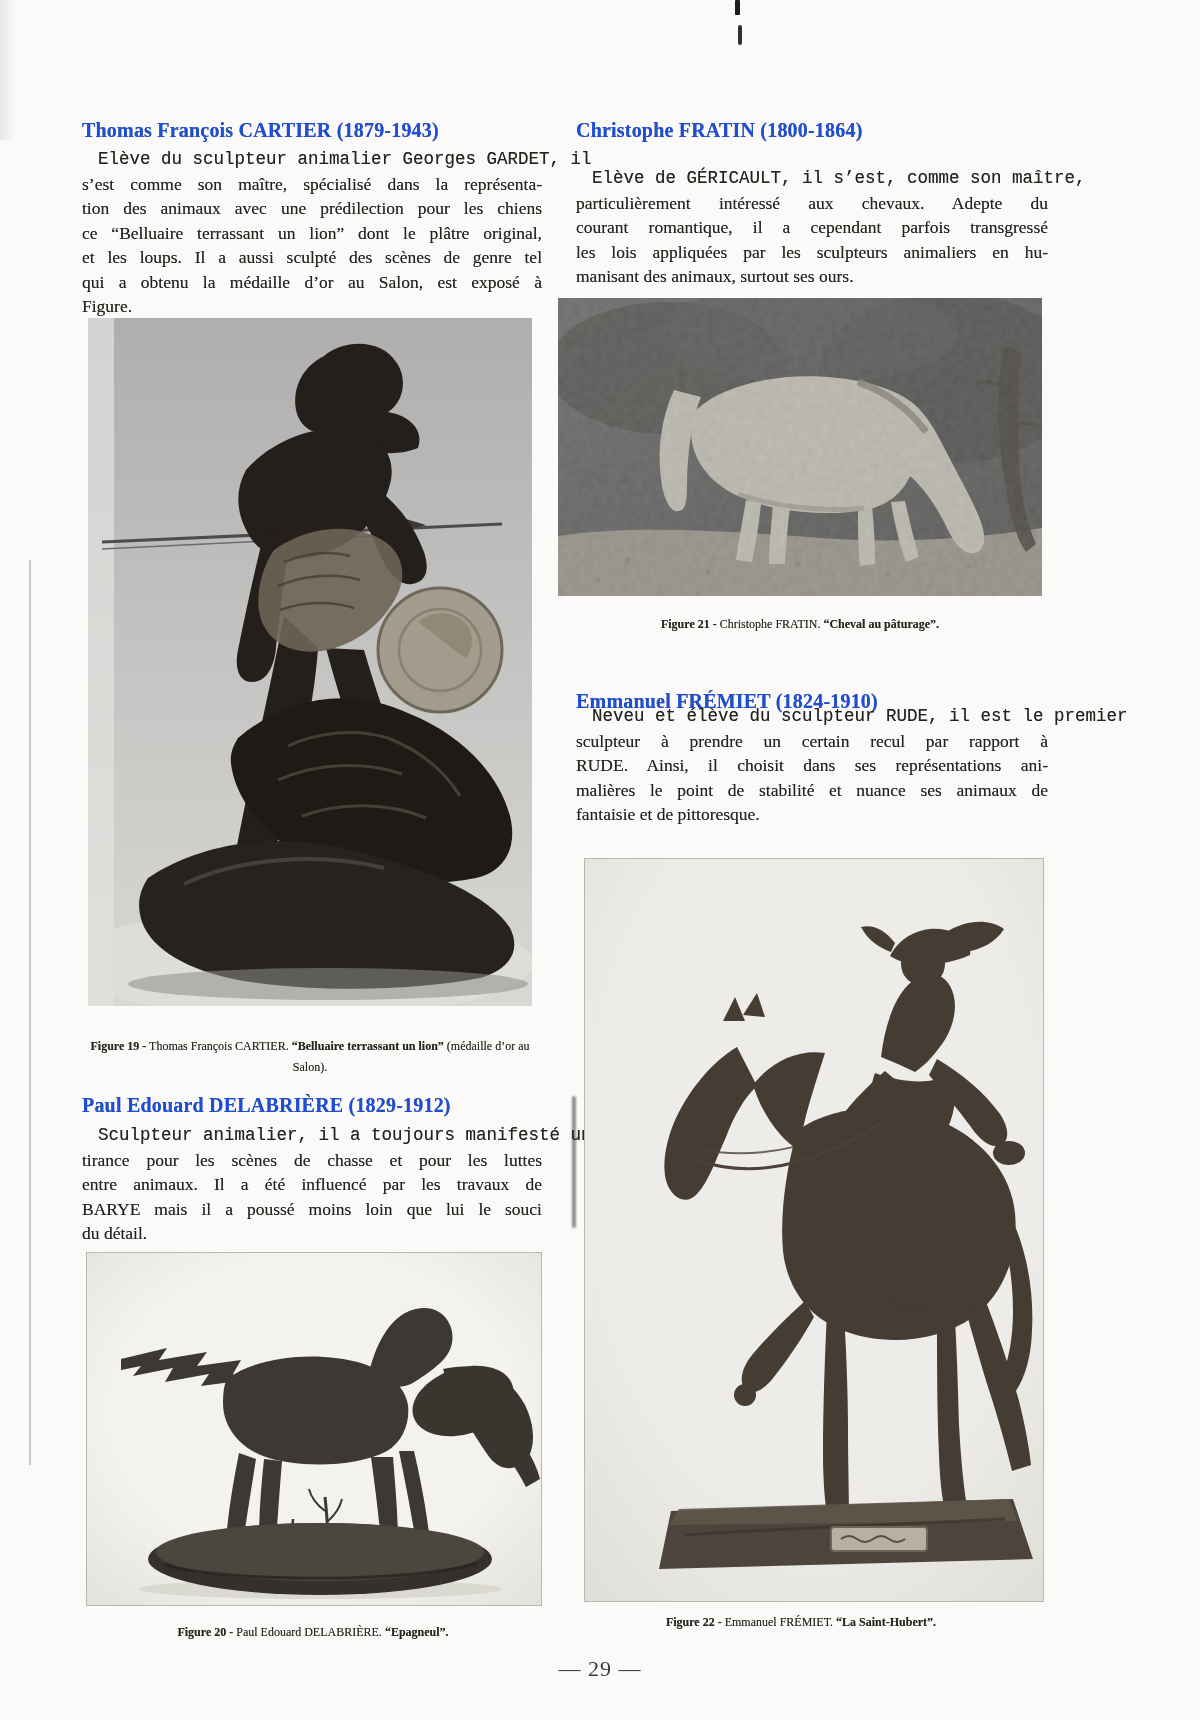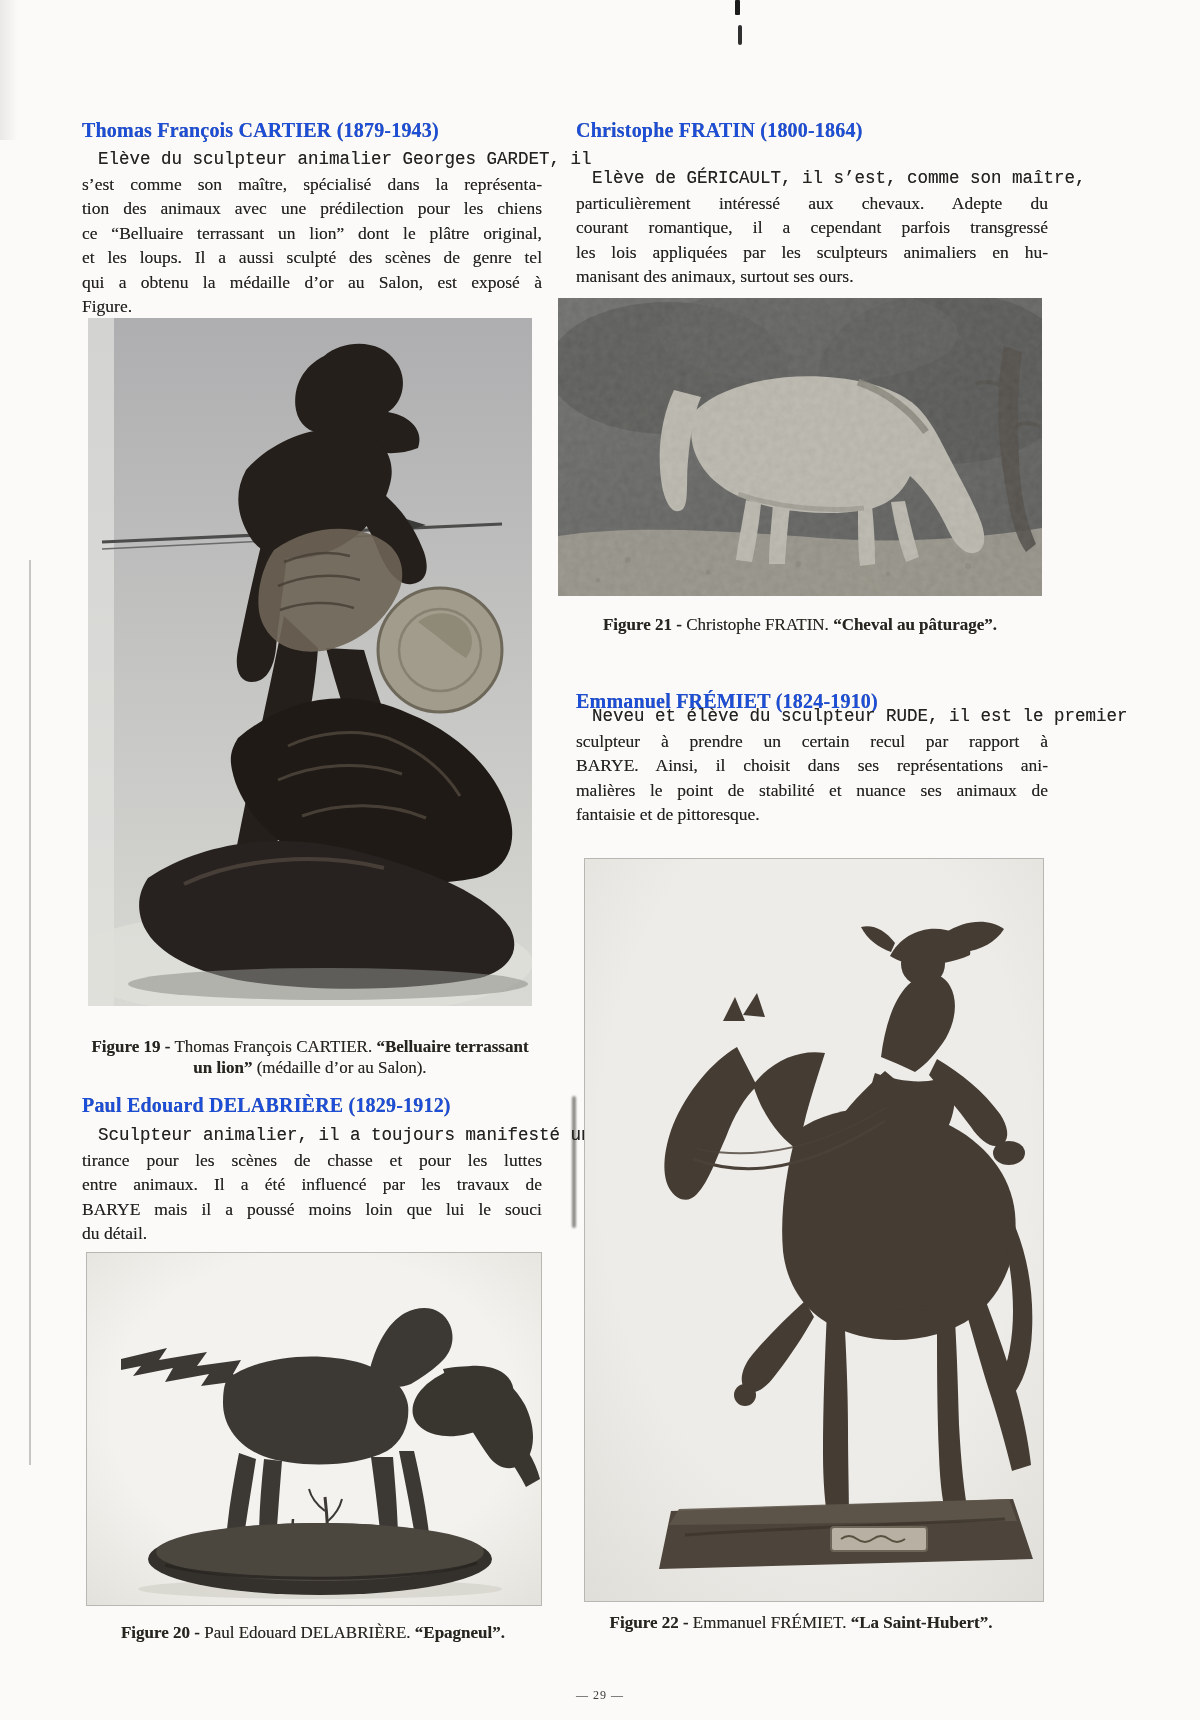--- a/index.html
+++ b/index.html
@@ -16,26 +16,26 @@
     text-shadow:0 0 .5px rgba(20,20,20,.55);
   }
   .para{position:absolute;font-size:17.5px;line-height:24.5px;color:#23221f;
     text-shadow:0 0 .5px rgba(30,30,30,.5);}
   .tline{text-align:justify;text-align-last:justify;white-space:nowrap;}
   .tline-last{text-align-last:left;}
   .para .tline:first-child{text-indent:16px;font-family:Liberation Mono, monospace;}
   .figure{position:absolute;line-height:0;}
   .figure svg{display:block;width:100%;height:100%;}
   .caption{
-    position:absolute;font-size:17px;line-height:21px;text-align:center;
+    position:absolute;font-size:12px;line-height:21px;text-align:center;
     color:#26251f;text-shadow:0 0 .4px rgba(30,30,30,.45);
   }
   .caption .b{font-weight:bold;}
   .pageno{position:absolute;left:0;top:1656px;width:1200px;text-align:center;
-    font-size:12px;color:#3a3a38;letter-spacing:1px;margin-top:32px;}
+    font-size:22px;color:#3a3a38;letter-spacing:1px;}
   .bordered{border:1px solid #b9b7b2;}
   
   .art{position:absolute;pointer-events:none;}
   .art-line-left{left:29px;top:560px;width:2px;height:905px;background:#ababa9;opacity:.65;}
   .art-dash-a{left:735px;top:0;width:5px;height:15px;background:#1c1c1c;border-radius:1px;}
   .art-dash-b{left:738px;top:25px;width:4px;height:20px;background:#303030;border-radius:2px;}
   .art-smudge{left:572px;top:1096px;width:4px;height:132px;background:#35332f;opacity:.55;border-radius:2px;filter:blur(1px);}
   .art-corner{left:0;top:0;width:18px;height:140px;background:linear-gradient(to right,#d8d7d4,rgba(216,215,212,0));opacity:.5;}
 </style>
 </head>
@@ -233,21 +233,21 @@
   <div class="caption" style="left:558px;top:614px;width:484px;">
     <span class="b">Figure 21 -</span>
     <span>Christophe FRATIN.</span>
     <span class="b">“Cheval au pâturage”.</span>
   </div>
 
   <div class="heading" style="left:576px;top:690px;">Emmanuel FRÉMIET (1824-1910)</div>
   <div class="para" style="left:576px;top:704px;width:472px;">
       <div class="tline">Neveu et élève du sculpteur RUDE, il est le premier</div>
       <div class="tline">sculpteur à prendre un certain recul par rapport à</div>
-      <div class="tline">BARYE. Ainsi, il choisit dans ses représentations ani-</div>
+      <div class="tline">RUDE. Ainsi, il choisit dans ses représentations ani-</div>
       <div class="tline">malières le point de stabilité et nuance ses animaux de</div>
       <div class="tline tline-last">fantaisie et de pittoresque.</div>
     </div>
 
   <div class="figure bordered" style="left:584px;top:858px;width:458px;height:742px;">
     <svg viewBox="0 0 458 742" xmlns="http://www.w3.org/2000/svg">
       <defs>
         <radialGradient id="v22" cx=".5" cy=".4" r=".85">
           <stop offset=".55" stop-color="#eeece8"></stop>
             <stop offset="1" stop-color="#dddbd5"></stop>

